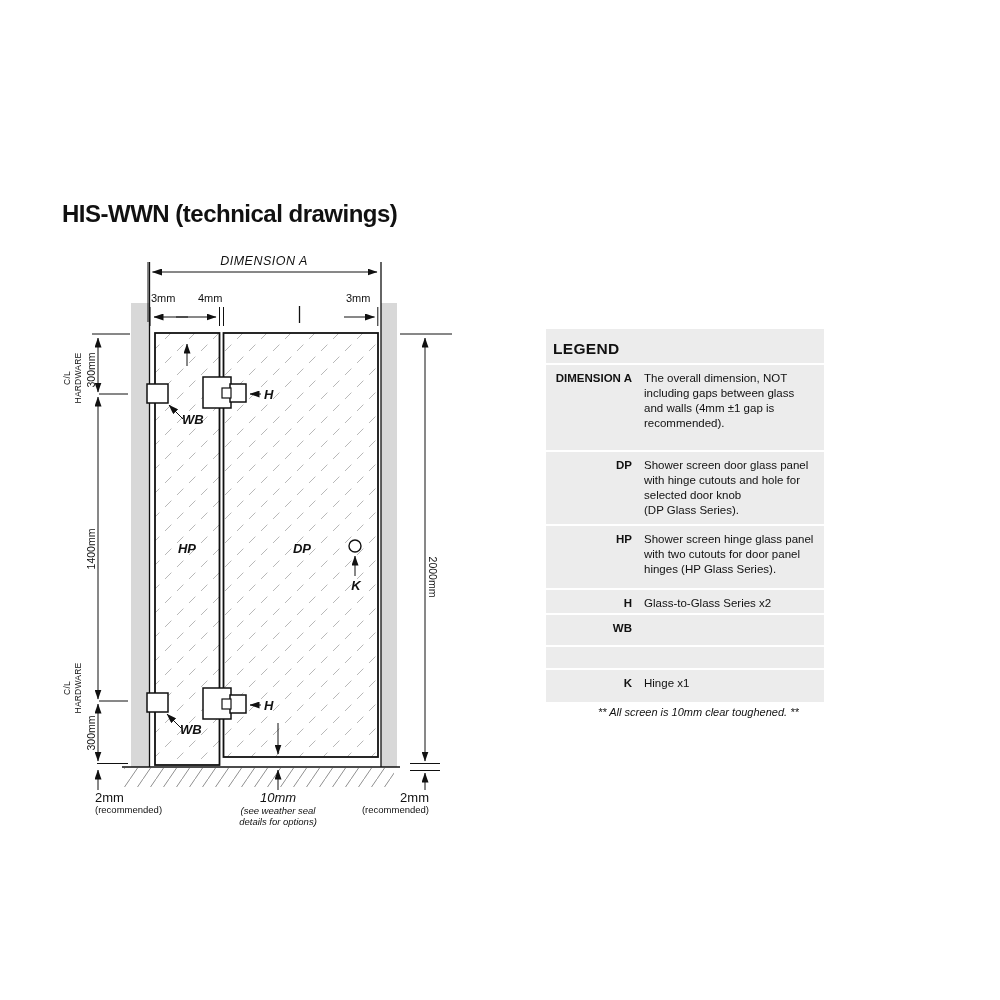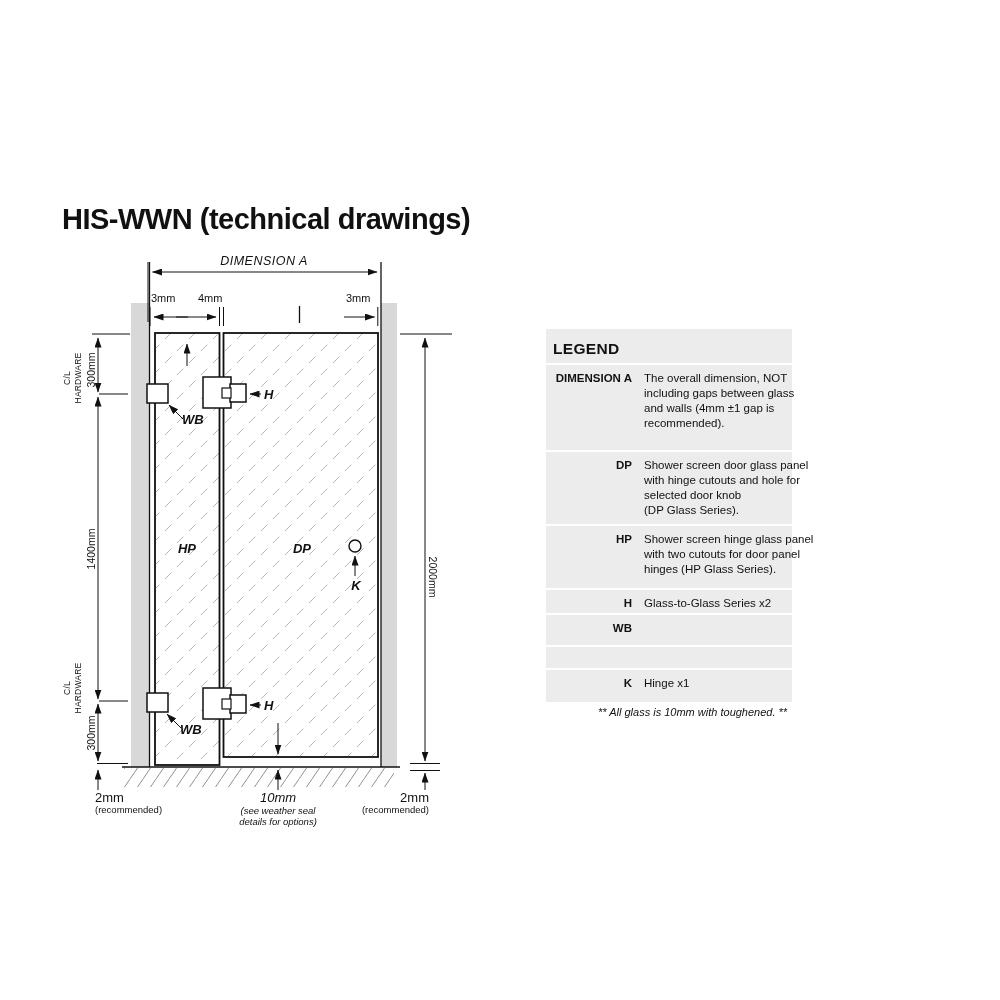--- a/index.html
+++ b/index.html
@@ -3,21 +3,21 @@
 <meta charset="utf-8">
 <style>
   html,body { margin:0; padding:0; }
   body {
     width:1000px; height:1000px; background:#ffffff; position:relative;
     font-family:"Liberation Sans", sans-serif; color:#111;
     overflow:hidden;
   }
   .title {
     position:absolute; left:62px; top:184px;
-    font-size:29px; font-weight:700; letter-spacing:-0.5px; white-space:pre;
+    font-size:24px; font-weight:700; letter-spacing:-0.5px; white-space:pre;
   }
   #drawing { position:absolute; left:0; top:230px; }
 
   
   .t    { font-family:"Liberation Sans", sans-serif; fill:#111; }
   .dim  { font-size:11px; }
   .dimi { font-size:12.5px; font-style:italic; letter-spacing:0.5px; }
   .lbl  { font-size:13px; font-weight:700; font-style:italic; }
   .rot  { font-size:10.5px; }
   .clh  { font-size:8.5px; letter-spacing:0.2px; }
@@ -26,21 +26,21 @@
   .iti  { font-style:italic; }
 
   .ln   { stroke:#111; stroke-width:1; fill:none; }
   .ln13 { stroke:#111; stroke-width:1.3; fill:none; }
   .ln16 { stroke:#111; stroke-width:1.6; fill:none; }
   .panel{ stroke:#111; stroke-width:1.8; }
   .hw   { fill:#fff; stroke:#111; stroke-width:1.5; }
 
   
   .legend {
-    position:absolute; left:546px; top:329px; width:246px;
+    position:absolute; left:546px; top:329px; width:278px;
     background:#ececec;
   }
   .legend-header {
     font-size:15.5px; font-weight:700; padding:11px 0 5px 7px; letter-spacing:0.3px;
   }
   .legend-row { display:flex; border-top:2px solid #ffffff; box-sizing:border-box; padding-top:6px; }
   .legend-term { flex:0 0 86px; text-align:right; font-weight:700; font-size:11.5px; line-height:15px; white-space:pre; }
   .legend-desc { margin-left:12px; font-size:11.5px; line-height:15px; white-space:pre; }
   .row-0 { height:87px; }
   .row-1 { height:74px; }
@@ -229,13 +229,13 @@
     <div class="legend-desc"></div>
   </div>
 
   <div class="legend-row row-6">
     <div class="legend-term">K</div>
     <div class="legend-desc">Hinge x1</div>
   </div>
 </div>
 </div>
 
-<div class="note">** All glass is 10mm with toughened. **</div>
+<div class="note">** All screen is 10mm clear toughened. **</div>
 
 </body></html>

